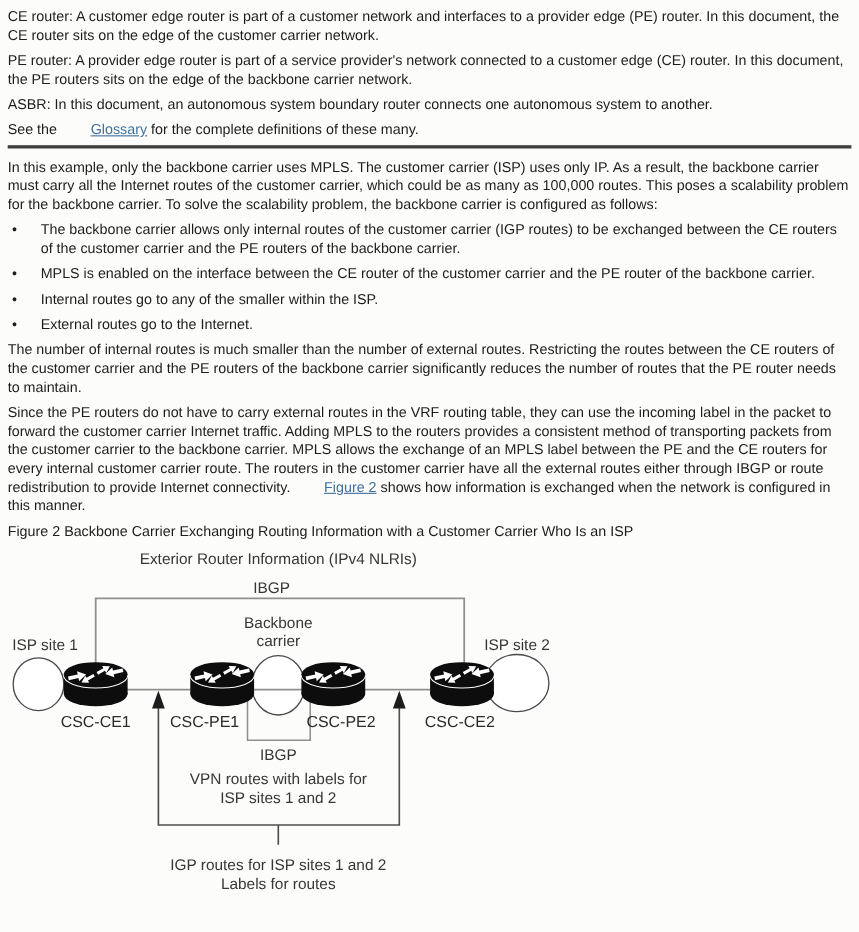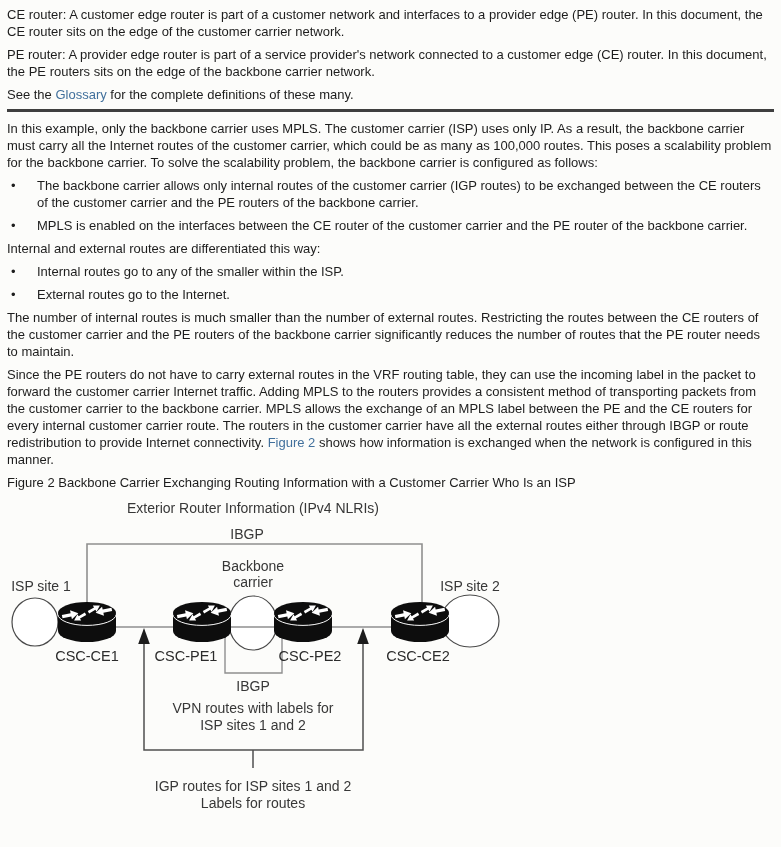--- a/index.html
+++ b/index.html
@@ -7,21 +7,21 @@
     width:781px;
     background:#fcfcfa;
     color:#1d1d1d;
     font-family:"Liberation Sans","DejaVu Sans",sans-serif;
     font-size:13px;
     line-height:17px;
   }
   .page{padding:6px 7px 0 7px;}
   p.para{margin:0 0 6px 0;}
   .lead{}
-  a.doclink{color:#41709c;cursor:pointer;}
+  a.doclink{color:#41709c;text-decoration:underline;cursor:pointer;margin-left:27px;}
   hr.rule{
     border:none;
     border-top:3px solid #3f3f3f;
     margin:6px 0 8px 0;
   }
   .bullet{
     display:flex;
     margin:0 0 6px 0;
   }
   .bullet .dot{
@@ -45,37 +45,37 @@
 </style>
 </head>
 <body>
 
 <div class="page">
 
   <p class="para"><span class="lead">CE router:</span><span> A customer edge router is part of a customer network and interfaces to a provider edge (PE) router. In this document, the CE router sits on the edge of the customer carrier network.</span></p>
 
   <p class="para"><span class="lead">PE router:</span><span> A provider edge router is part of a service provider's network connected to a customer edge (CE) router. In this document, the PE routers sits on the edge of the backbone carrier network.</span></p>
 
+  <p class="para"><span class="lead">ASBR:</span><span> In this document, an autonomous system boundary router connects one autonomous system to another.</span></p>
 
   <p class="para"><span>See the </span><a class="doclink">Glossary</a><span> for the complete definitions of these many.</span></p>
 
   <hr class="rule">
 
   <p class="para">In this example, only the backbone carrier uses MPLS. The customer carrier (ISP) uses only IP. As a result, the backbone carrier must carry all the Internet routes of the customer carrier, which could be as many as 100,000 routes. This poses a scalability problem for the backbone carrier. To solve the scalability problem, the backbone carrier is configured as follows:</p>
 
   <div class="bullet">
     <span class="dot">•</span>
     <span class="btxt">The backbone carrier allows only internal routes of the customer carrier (IGP routes) to be exchanged between the CE routers of the customer carrier and the PE routers of the backbone carrier.</span>
   </div>
   <div class="bullet">
     <span class="dot">•</span>
-    <span class="btxt">MPLS is enabled on the interfaces between the CE router of the customer carrier and the PE router of the backbone carrier.</span>
+    <span class="btxt">MPLS is enabled on the interface between the CE router of the customer carrier and the PE router of the backbone carrier.</span>
   </div>
 
-  <p class="para">Internal and external routes are differentiated this way:</p>
 
   <div class="bullet">
     <span class="dot">•</span>
     <span class="btxt">Internal routes go to any of the smaller within the ISP.</span>
   </div>
   <div class="bullet">
     <span class="dot">•</span>
     <span class="btxt">External routes go to the Internet.</span>
   </div>
 

